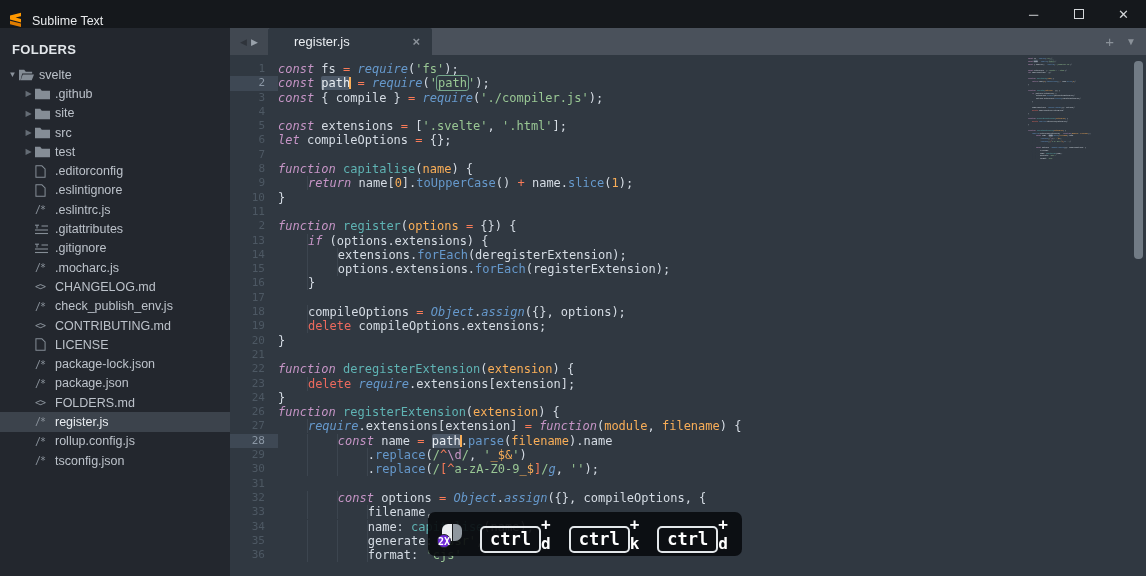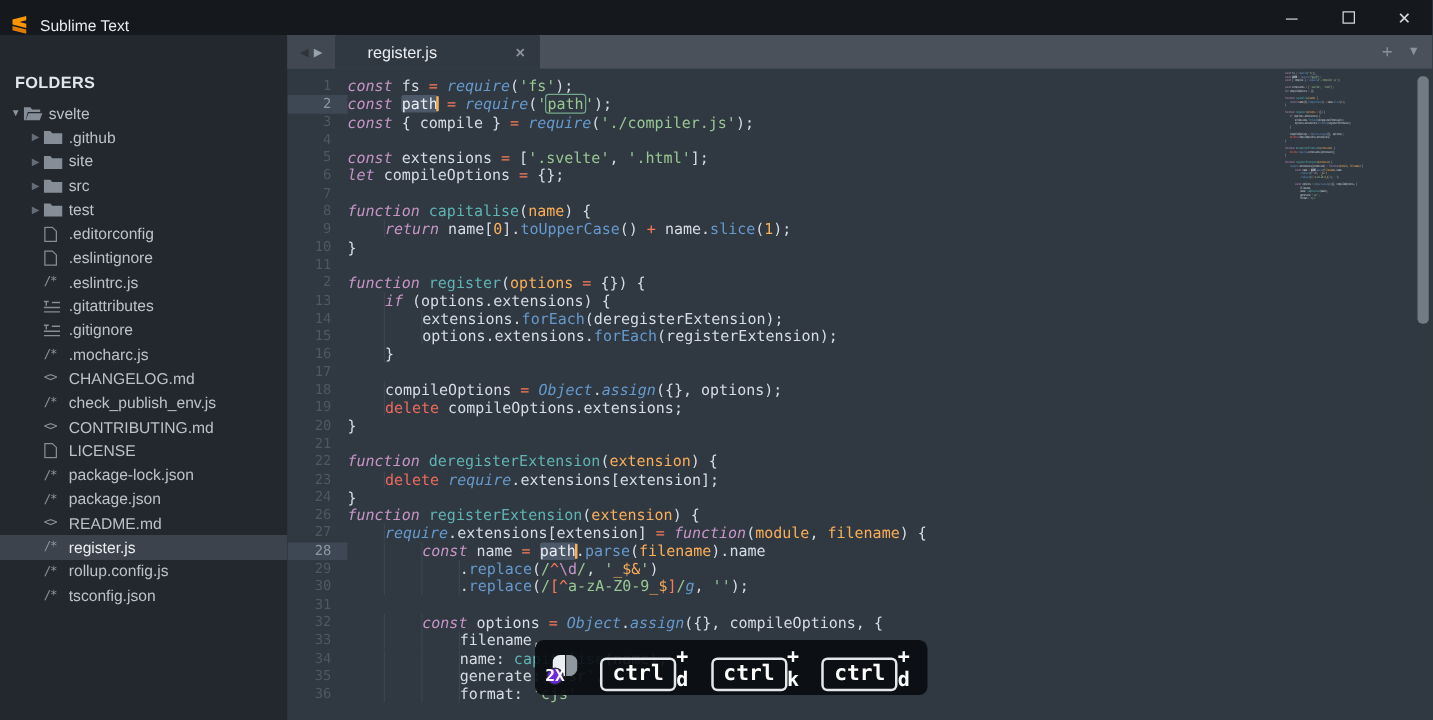--- a/index.html
+++ b/index.html
@@ -12,21 +12,21 @@
   .apptitle { color:#e8eaec; font-size:12.5px; }
   .win-controls { margin-left:auto; display:flex; height:100%; }
   .win-btn { width:45px; height:100%; display:flex; align-items:center; justify-content:center;
              color:#d4d7da; font-size:13px; cursor:default; }
   .win-btn.maxi span { display:block; width:10px; height:10px; border:1px solid #d4d7da; }
 
   
   .main { display:flex; height:548px; }
 
   
-  .sidebar { width:230px; background:#23272e; flex:none; padding-top:24px; overflow:hidden; }
+  .sidebar { width:230px; background:#23272e; flex:none; padding-top:8px; overflow:hidden; }
   .folders-header { color:#e2e6ea; font-weight:bold; font-size:13px; letter-spacing:.3px; padding:6px 0 8px 12px; }
   .srow { display:flex; align-items:center; height:19.3px; color:#bcc2ca; font-size:12.5px; white-space:nowrap; }
   .srow.selected { background:#3c434c; color:#e8ecf0; }
   .disc { width:13px; text-align:center; font-size:8px; color:#8b939c; flex:none; }
   .disc.closed { color:#646c75; }
   .sicon { width:20px; flex:none; display:flex; align-items:center; justify-content:flex-start; color:#8b939c; }
   .sicon .tglyph { font-size:10px; color:#8b939c; letter-spacing:-1px; font-family:"DejaVu Sans Mono",monospace; }
   .indent0 .disc { margin-left:6px; }
   .indent1 .disc { margin-left:22px; }
   .indent1.nofold { padding-left:35px; }
@@ -82,21 +82,21 @@
 
   
   .overlay { position:absolute; left:198px; top:457px; width:314px; height:44px;
              background:rgba(10,12,15,.92); border-radius:7px; display:flex; align-items:center;
              padding:0 14px; gap:16px; }
   .mouse-wrap { position:relative; width:22px; height:20px; flex:none; }
   .mouse-body { width:20px; height:17px; border-radius:6px 6px 7px 7px; overflow:hidden; display:flex; }
   .mouse-left { flex:1; background:#eceff1; border-right:1px solid #17191c; }
   .mouse-right{ flex:1; background:#8f979f; }
   .mouse-badge { position:absolute; left:-5px; bottom:-4px; width:14px; height:14px; border-radius:50%;
-                 background:#6d28d9; border:1px solid #23272c; color:#fff; font-size:13px; font-weight:bold;
+                 background:#6d28d9; border:1px solid #23272c; color:#fff; font-size:10px; font-weight:bold;
                  display:flex; align-items:center; justify-content:center; }
   .keygroup { display:flex; align-items:flex-end; gap:0; }
   .keycap { border:2px solid #e3e7ea; border-radius:5px; height:27px; line-height:23px; padding:0 8px;
             color:#fff; font-size:17px; font-weight:bold; }
   .keysuffix { color:#fff; font-size:16px; font-weight:bold; }
 </style>
 </head>
 <body>
 
 <div class="titlebar">
@@ -252,21 +252,21 @@
         <div class="srow indent1 nofold">
           <span class="sicon">
             <span class="tglyph">/*</span>
           </span>
           <span>package.json</span>
         </div>
         <div class="srow indent1 nofold">
           <span class="sicon">
             <span class="tglyph">&lt;&gt;</span>
           </span>
-          <span>README.md</span>
+          <span>FOLDERS.md</span>
         </div>
         <div class="srow indent1 nofold selected">
           <span class="sicon">
             <span class="tglyph">/*</span>
           </span>
           <span>register.js</span>
         </div>
         <div class="srow indent1 nofold">
           <span class="sicon">
             <span class="tglyph">/*</span>

